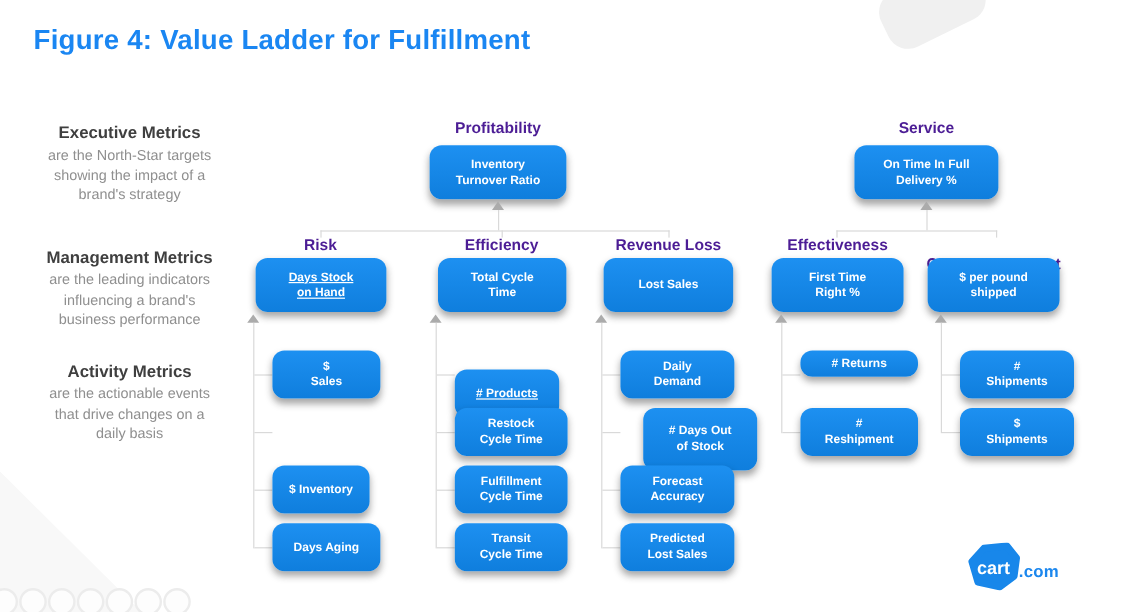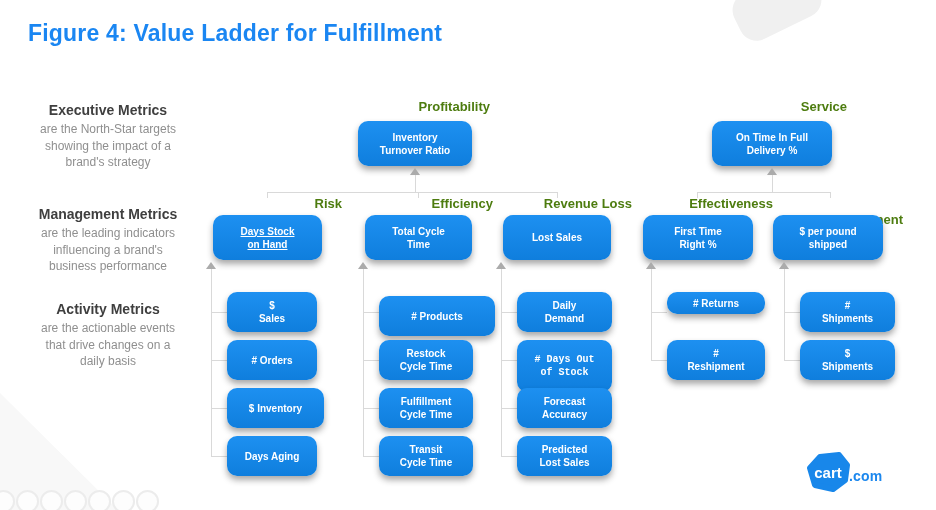--- a/index.html
+++ b/index.html
@@ -9,22 +9,22 @@
   }
   .deco { position:absolute; background:#f1f1f1; }
   .title {
     position:absolute; left:28px; top:20px;
     font-size:23px; font-weight:bold; color:#1a86f2; letter-spacing:0.2px;
   }
   .legend { position:absolute; width:176px; text-align:center; }
   .legend .lt { font-size:14px; font-weight:bold; color:#3f3f3f; }
   .legend .ld { margin-top:3px; font-size:12px; color:#8f8f8f; line-height:1.38; white-space:pre-line; }
   .cat {
-    position:absolute; width:150px; text-align:right;
-    font-size:13px; font-weight:bold; color:#4d7c0f;
+    position:absolute; width:150px; text-align:center;
+    font-size:13px; font-weight:bold; color:#4c1d95;
   }
   .box {
     position:absolute; border-radius:10px;
     background:linear-gradient(180deg,#1d90f1,#0f7edd);
     box-shadow:0 4px 6px rgba(25,25,25,0.38);
     color:#ffffff; font-size:10px; font-weight:bold; line-height:1.3;
     display:flex; align-items:center; justify-content:center;
     text-align:center; white-space:pre-line;
   }
   .line { position:absolute; background:#d9d9d9; }
@@ -106,47 +106,46 @@
 shipped</div>
 
   <div class="arrow-up" style="left:206px; top:262px;"></div>
   <div class="line" style="left:211px; top:269px; width:1px; height:188px;"></div>
   <div class="line" style="left:212px; top:312px; width:15px; height:1px;"></div>
   <div class="line" style="left:212px; top:360px; width:15px; height:1px;"></div>
   <div class="line" style="left:212px; top:408px; width:15px; height:1px;"></div>
   <div class="line" style="left:212px; top:456px; width:15px; height:1px;"></div>
   <div class="box" style="left:227px; top:292px; width:90px; height:40px;">$
 Sales</div>
-  <div class="box" style="left:227px; top:340px; width:90px; height:40px;"># Orders</div>
-  <div class="box" style="left:227px; top:388px; width:97px; height:40px;">$ Inventory</div>
+  <div class="box" style="left:227px; top:388px; width:81px; height:40px;">$ Inventory</div>
   <div class="box" style="left:227px; top:436px; width:90px; height:40px;">Days Aging</div>
 
   <div class="arrow-up" style="left:358px; top:262px;"></div>
   <div class="line" style="left:363px; top:269px; width:1px; height:188px;"></div>
   <div class="line" style="left:364px; top:312px; width:15px; height:1px;"></div>
   <div class="line" style="left:364px; top:360px; width:15px; height:1px;"></div>
   <div class="line" style="left:364px; top:408px; width:15px; height:1px;"></div>
   <div class="line" style="left:364px; top:456px; width:15px; height:1px;"></div>
-  <div class="box" style="left:379px; top:296px; width:116px; height:40px;"># Products</div>
+  <div class="box" style="left:379px; top:308px; width:87px; height:40px;text-decoration:underline;"># Products</div>
   <div class="box" style="left:379px; top:340px; width:94px; height:40px;">Restock
 Cycle Time</div>
   <div class="box" style="left:379px; top:388px; width:94px; height:40px;">Fulfillment
 Cycle Time</div>
   <div class="box" style="left:379px; top:436px; width:94px; height:40px;">Transit
 Cycle Time</div>
 
   <div class="arrow-up" style="left:496px; top:262px;"></div>
   <div class="line" style="left:501px; top:269px; width:1px; height:188px;"></div>
   <div class="line" style="left:502px; top:312px; width:15px; height:1px;"></div>
   <div class="line" style="left:502px; top:360px; width:15px; height:1px;"></div>
   <div class="line" style="left:502px; top:408px; width:15px; height:1px;"></div>
   <div class="line" style="left:502px; top:456px; width:15px; height:1px;"></div>
   <div class="box" style="left:517px; top:292px; width:95px; height:40px;">Daily
 Demand</div>
-  <div class="box" style="left:517px; top:340px; width:95px; height:52px;font-family:Liberation Mono, monospace;"># Days Out
+  <div class="box" style="left:536px; top:340px; width:95px; height:52px;"># Days Out
 of Stock</div>
   <div class="box" style="left:517px; top:388px; width:95px; height:40px;">Forecast
 Accuracy</div>
   <div class="box" style="left:517px; top:436px; width:95px; height:40px;">Predicted
 Lost Sales</div>
 
   <div class="arrow-up" style="left:646px; top:262px;"></div>
   <div class="line" style="left:651px; top:269px; width:1px; height:92px;"></div>
   <div class="line" style="left:652px; top:312px; width:15px; height:1px;"></div>
   <div class="line" style="left:652px; top:360px; width:15px; height:1px;"></div>

